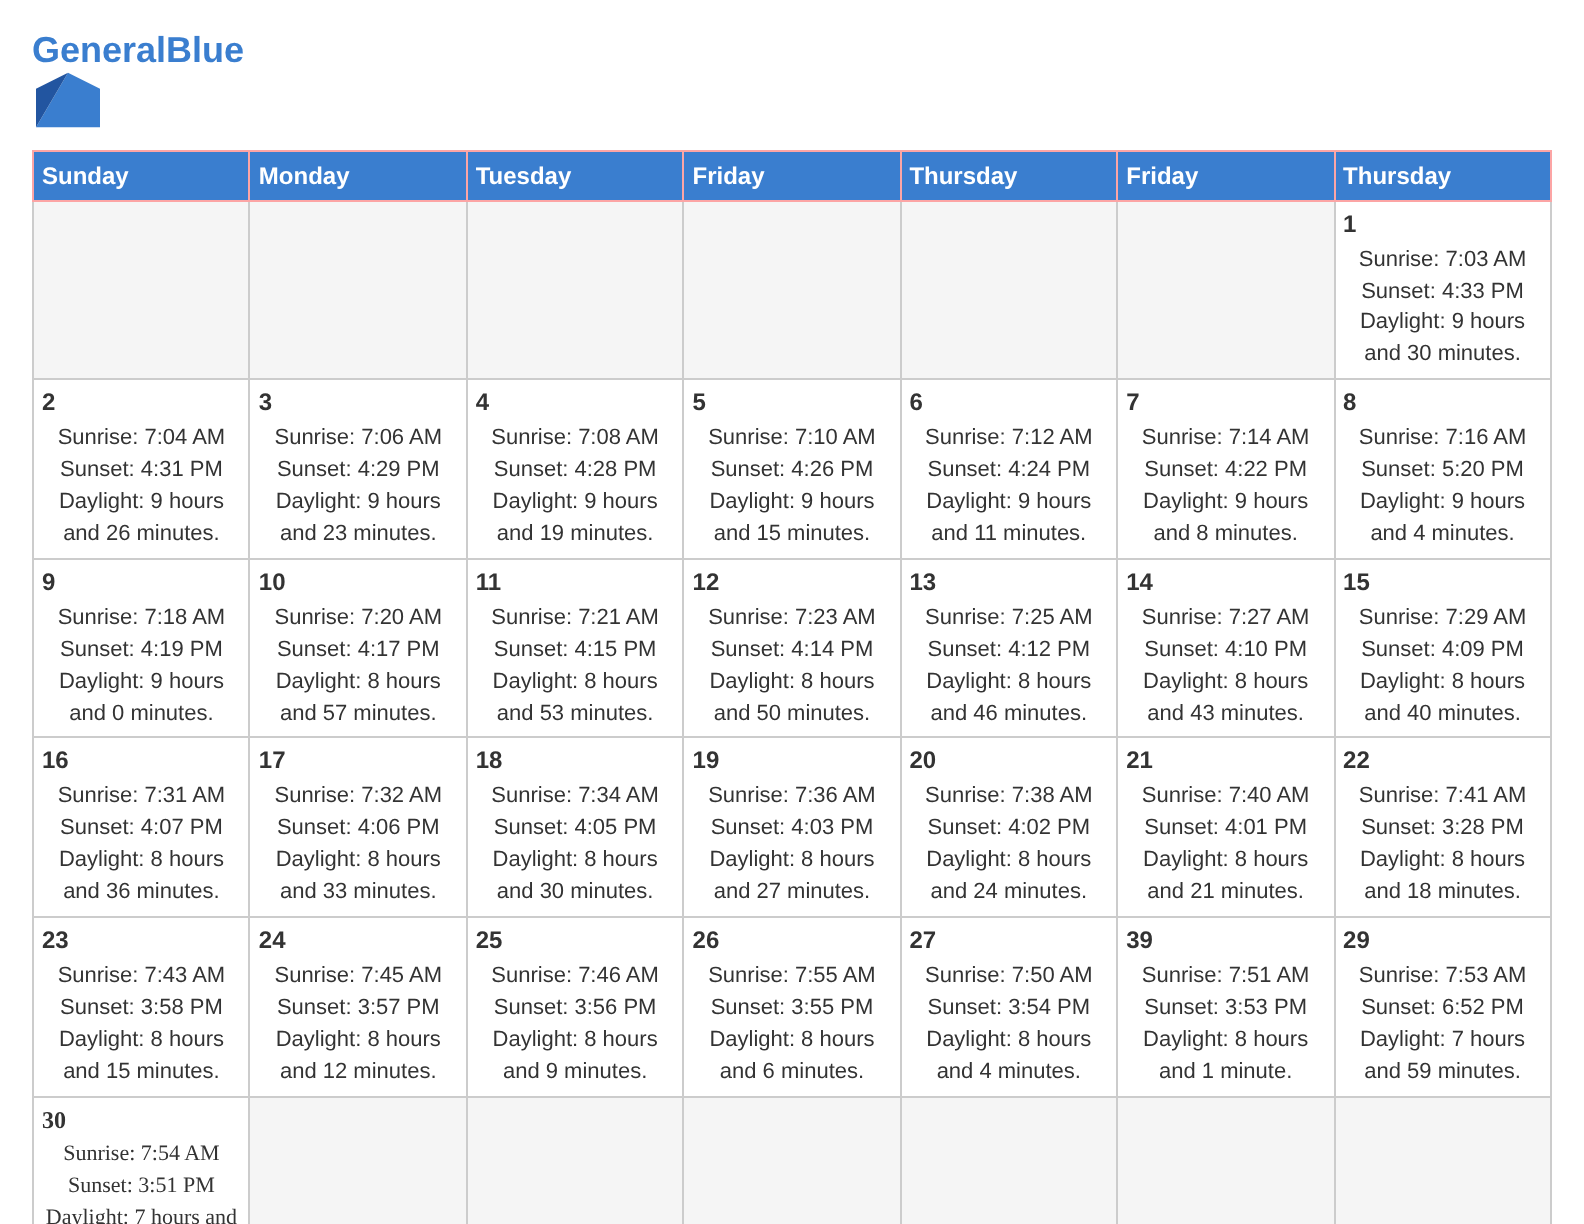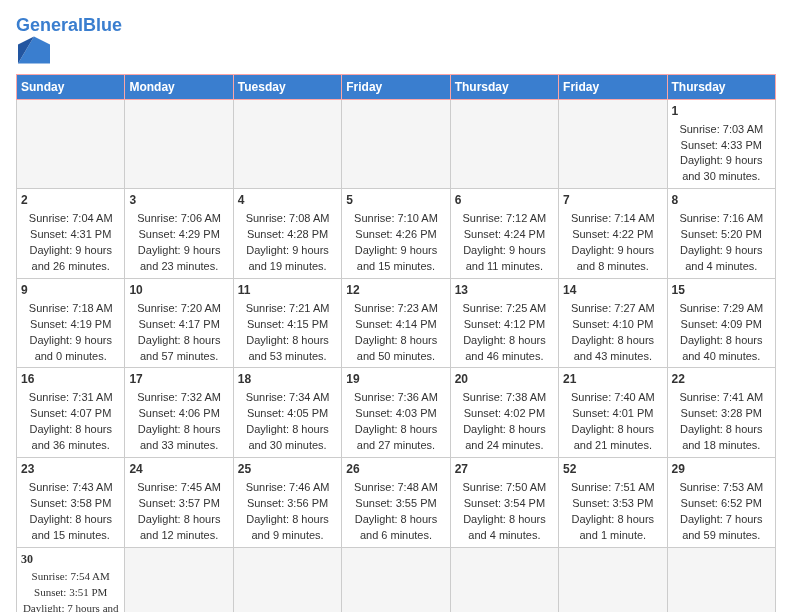--- a/index.html
+++ b/index.html
@@ -321,34 +321,34 @@
           </td>
           <td>
             <span class="day-num">25</span>
             <div class="day-info">Sunrise: 7:46 AM
 Sunset: 3:56 PM
 Daylight: 8 hours
 and 9 minutes.</div>
           </td>
           <td>
             <span class="day-num">26</span>
-            <div class="day-info">Sunrise: 7:48 AM
+            <div class="day-info">Sunrise: 7:55 AM
 Sunset: 3:55 PM
 Daylight: 8 hours
 and 6 minutes.</div>
           </td>
           <td>
             <span class="day-num">27</span>
             <div class="day-info">Sunrise: 7:50 AM
 Sunset: 3:54 PM
 Daylight: 8 hours
 and 4 minutes.</div>
           </td>
           <td>
-            <span class="day-num">52</span>
+            <span class="day-num">39</span>
             <div class="day-info">Sunrise: 7:51 AM
 Sunset: 3:53 PM
 Daylight: 8 hours
 and 1 minute.</div>
           </td>
           <td>
             <span class="day-num">29</span>
             <div class="day-info">Sunrise: 7:53 AM
 Sunset: 6:52 PM
 Daylight: 7 hours

